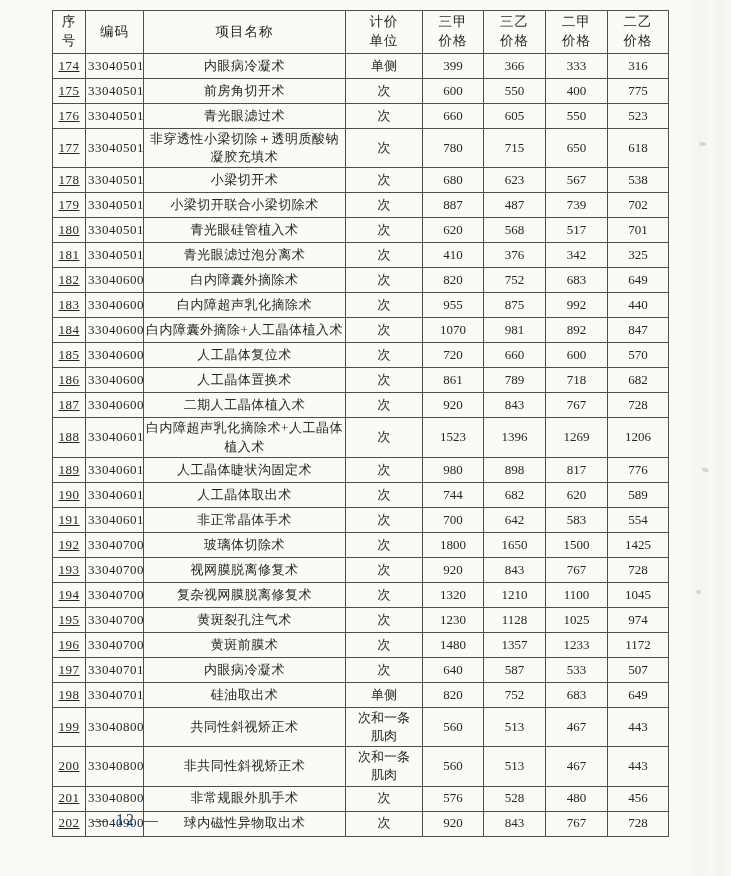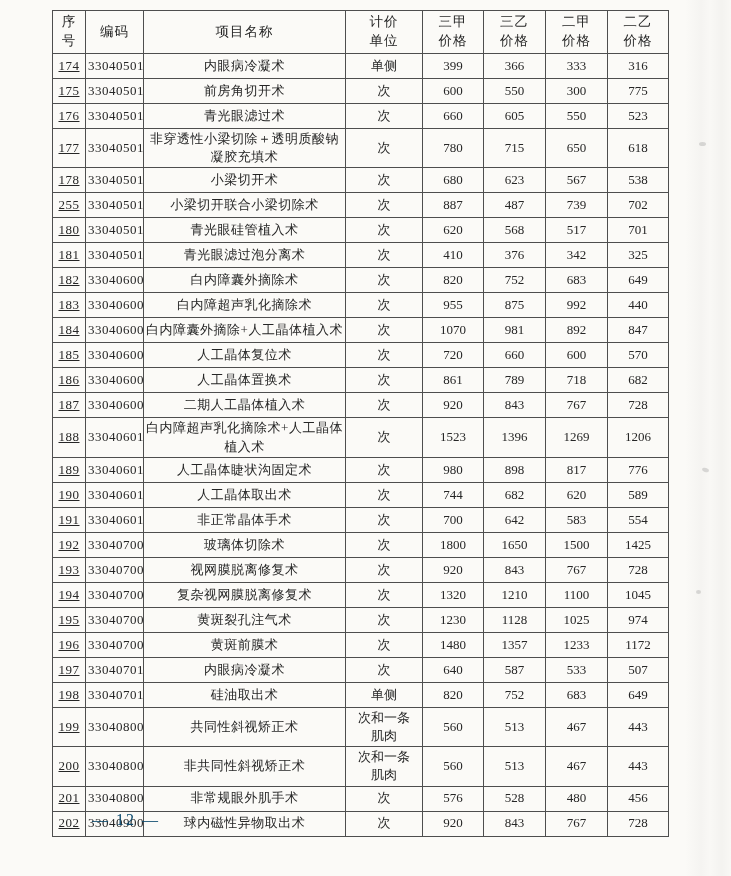--- a/index.html
+++ b/index.html
@@ -117,21 +117,21 @@
         <td class="col-p3">333</td>
         <td class="col-p4">316</td>
       </tr>
       <tr>
         <td class="col-no">175</td>
         <td class="col-code">330405011</td>
         <td class="col-name">前房角切开术</td>
         <td class="col-unit">次</td>
         <td class="col-p1">600</td>
         <td class="col-p2">550</td>
-        <td class="col-p3">300</td>
+        <td class="col-p3">400</td>
         <td class="col-p4">775</td>
       </tr>
       <tr>
         <td class="col-no">176</td>
         <td class="col-code">330405013</td>
         <td class="col-name">青光眼滤过术</td>
         <td class="col-unit">次</td>
         <td class="col-p1">660</td>
         <td class="col-p2">605</td>
         <td class="col-p3">550</td>
@@ -151,21 +151,21 @@
         <td class="col-no">178</td>
         <td class="col-code">330405015</td>
         <td class="col-name">小梁切开术</td>
         <td class="col-unit">次</td>
         <td class="col-p1">680</td>
         <td class="col-p2">623</td>
         <td class="col-p3">567</td>
         <td class="col-p4">538</td>
       </tr>
       <tr>
-        <td class="col-no">255</td>
+        <td class="col-no">179</td>
         <td class="col-code">330405016</td>
         <td class="col-name">小梁切开联合小梁切除术</td>
         <td class="col-unit">次</td>
         <td class="col-p1">887</td>
         <td class="col-p2">487</td>
         <td class="col-p3">739</td>
         <td class="col-p4">702</td>
       </tr>
       <tr>
         <td class="col-no">180</td>

